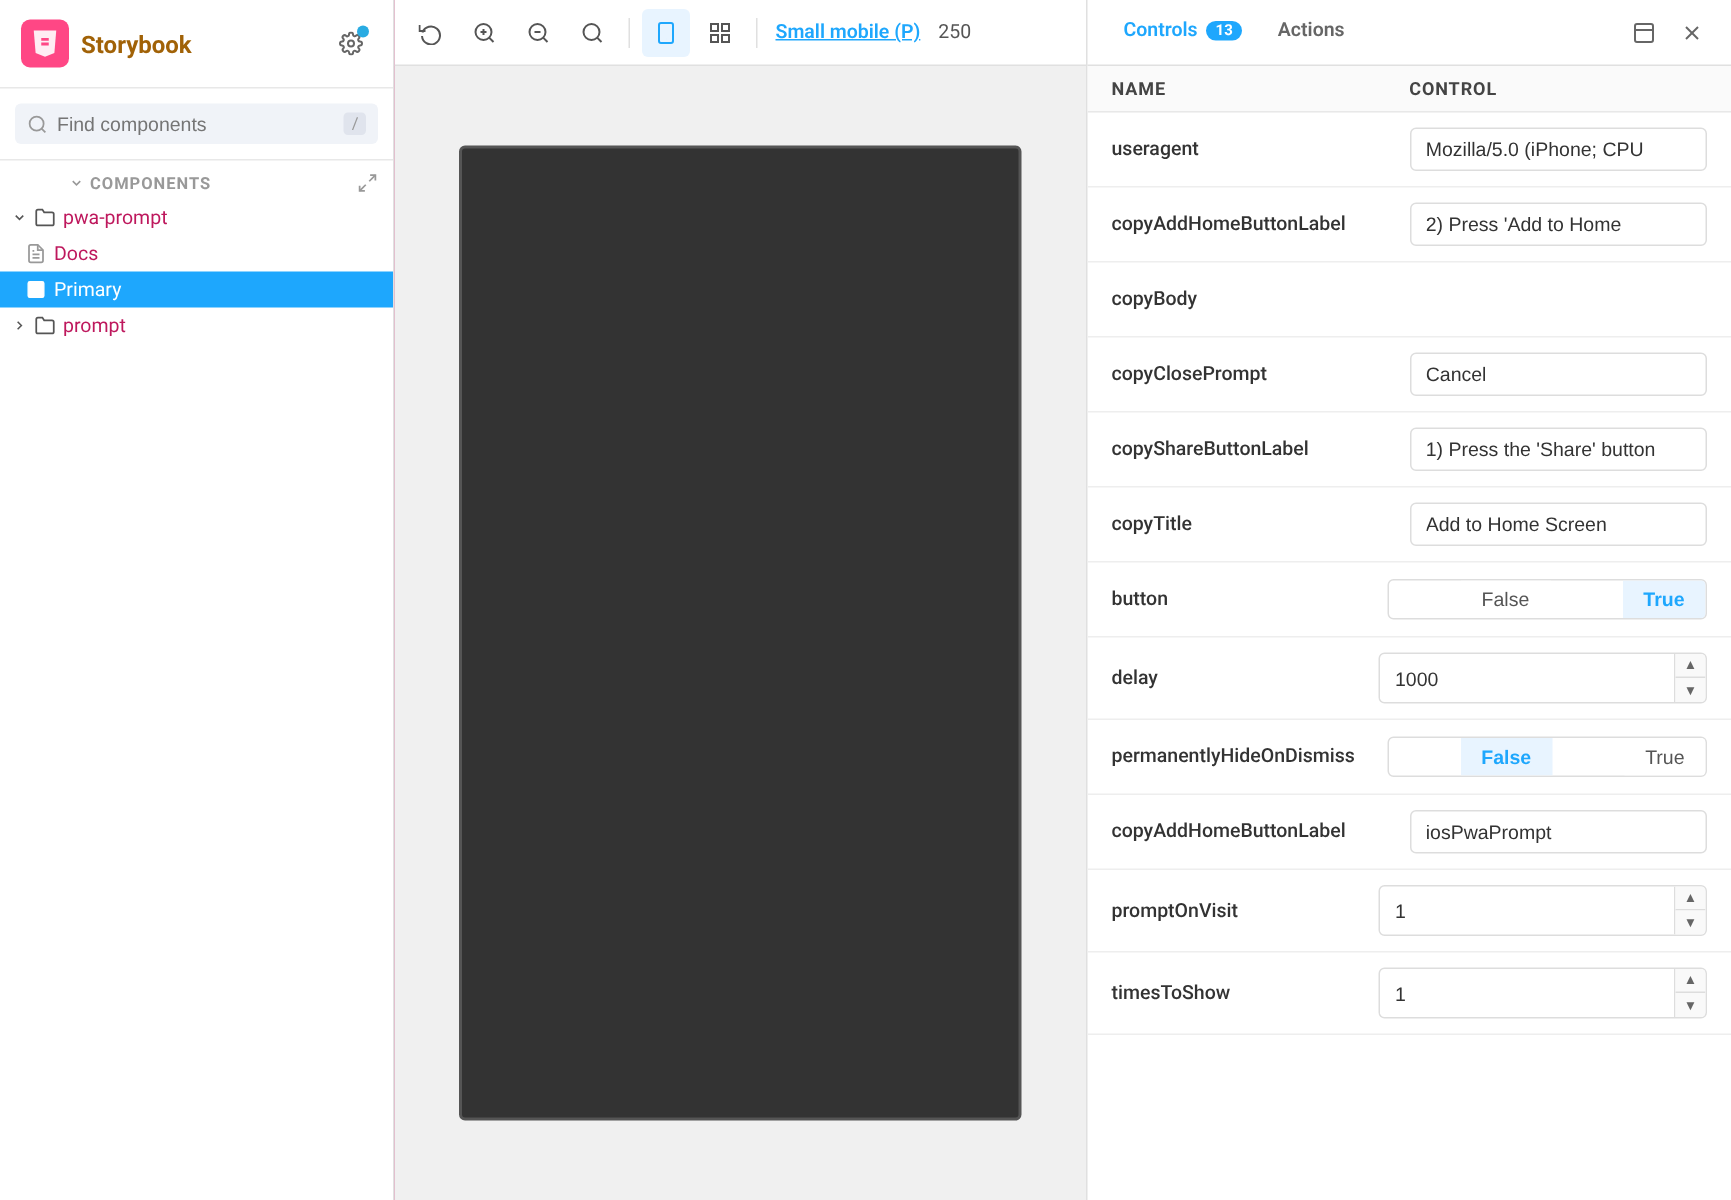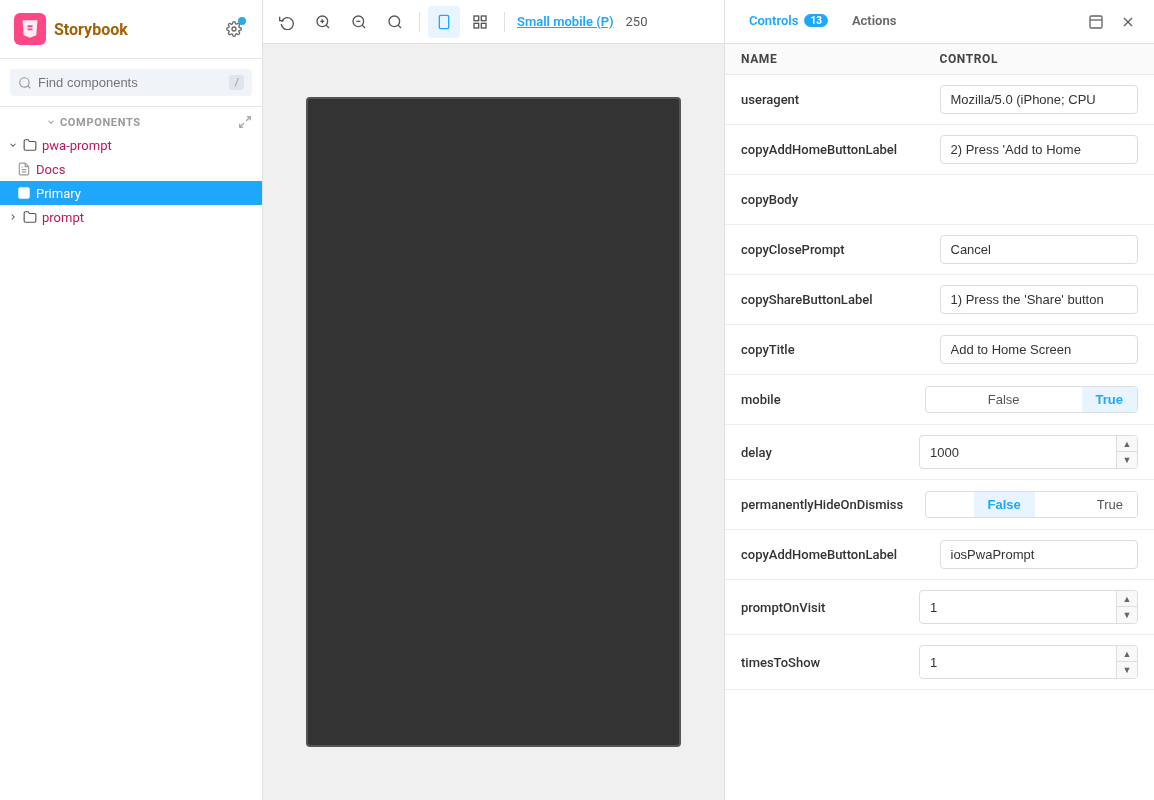--- a/index.html
+++ b/index.html
@@ -609,21 +609,21 @@
         </div>
 
         <div class="control-row">
           <div class="control-name">copyTitle</div>
           <div class="control-value">
             <input class="text-input-control" type="text" value="Add to Home Screen" style="">
           </div>
         </div>
 
         <div class="control-row">
-          <div class="control-name">mobile</div>
+          <div class="control-name">button</div>
           <div class="control-value">
             <div class="toggle-group">
               <button class="toggle-btn">False</button>
               <button class="toggle-btn active">True</button>
             </div>
           </div>
         </div>
 
         <div class="control-row">
           <div class="control-name">delay</div>

